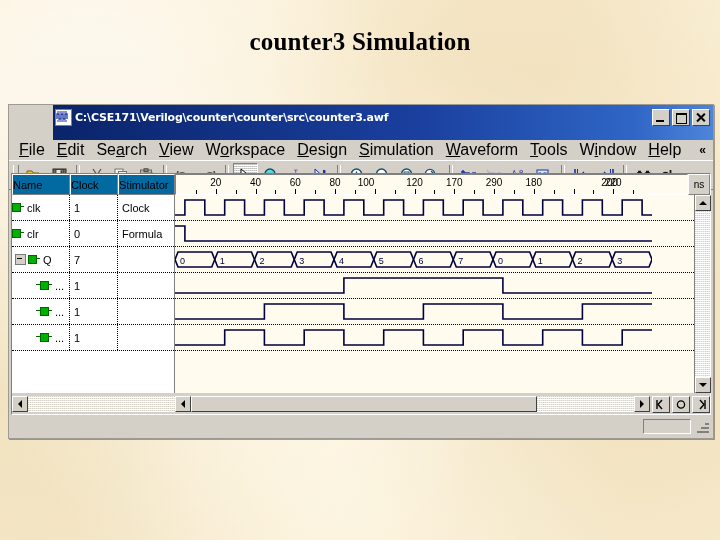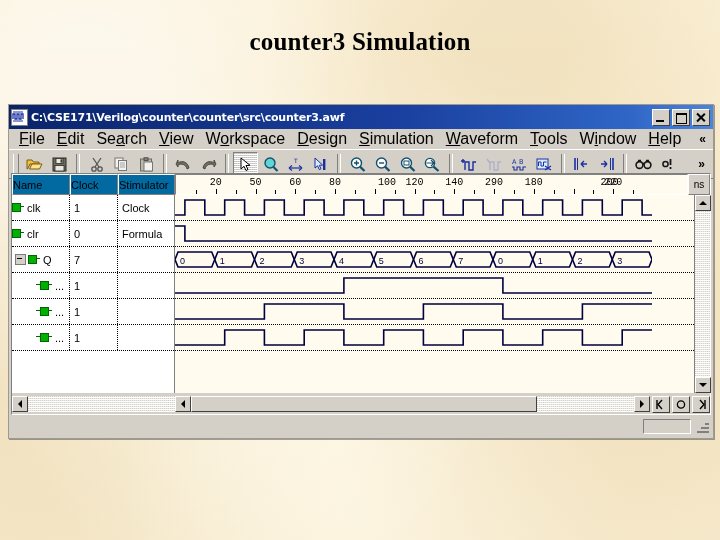--- a/index.html
+++ b/index.html
@@ -34,21 +34,22 @@
     position:absolute;left:8px;top:104px;width:704px;height:333px;
     background:#d4d0c8;
     border:1px solid #9d9a93;
     box-shadow:1px 1px 0 rgba(0,0,0,.35);
     font-size:11px;color:#000;
   }
   
   #title-bar{
     height:24px;display:flex;align-items:center;
     background:linear-gradient(90deg,#0a246a 0%,#1a3f9e 55%,#2f66c6 88%,#4d85d8 100%);
-    padding:0 1px 0 2px;
+    padding:0 1px 11px 2px;
+    margin-left:44px;
   }
   #title-bar .tb-icon{
     width:15px;height:15px;margin-right:3px;flex:0 0 auto;
     background:#ffffff;border:1px solid #7f7f7f;position:relative;overflow:hidden;
   }
   #title-bar .tb-icon svg{display:block}
   #title-text{
     flex:1 1 auto;color:#fff;font-weight:bold;font-size:11px;
     white-space:nowrap;overflow:hidden;text-overflow:clip;
     font-family:"DejaVu Sans","Liberation Sans",sans-serif;
@@ -131,21 +132,21 @@
     flex:1 1 auto;position:relative;background:#fffbef;overflow:hidden;
     border-top:1px solid #808080;border-left:1px solid #808080;
     border-right:1px solid #fff;border-bottom:1px solid #fff;
     box-sizing:border-box;
   }
   #ruler .tick{position:absolute;bottom:0;width:1px;background:#000;}
   #ruler .tick.major{height:5px}
   #ruler .tick.minor{height:4px}
   #ruler .tlabel{
     position:absolute;top:2px;font-size:10px;color:#000;transform:translateX(-50%);
-    font-family:Liberation Mono, monospace;white-space:nowrap;
+    font-family:Liberation Sans, sans-serif;white-space:nowrap;
   }
   #ruler-unit{
     flex:0 0 auto;width:22px;background:#d4d0c8;font-size:10px;
     display:flex;align-items:center;justify-content:center;
     border-top:1px solid #fff;border-left:1px solid #fff;
     border-right:1px solid #808080;border-bottom:1px solid #808080;
     box-sizing:border-box;
   }
 
   
@@ -486,31 +487,31 @@
   <div id="client" class="sunken">
 
     <div id="hdr">
       <div id="col-name" class="col-head">Name</div>
       <div id="col-value" class="col-head">Clock</div>
       <div id="col-stim" class="col-head">Stimulator</div>
       <div id="ruler">
           <div class="tick major" style="left: 39.75px;"></div>
           <div class="tlabel" style="left: 39.75px;">20</div>
           <div class="tick major" style="left: 79.5px;"></div>
-          <div class="tlabel" style="left: 79.5px;">50</div>
+          <div class="tlabel" style="left: 79.5px;">40</div>
           <div class="tick major" style="left: 119.25px;"></div>
           <div class="tlabel" style="left: 119.25px;">60</div>
           <div class="tick major" style="left: 159px;"></div>
           <div class="tlabel" style="left: 159px; text-align: center;">80</div>
           <div class="tick major" style="left: 198.75px;"></div>
-          <div class="tlabel" style="left: 211px;">100</div>
+          <div class="tlabel" style="left: 190px;">100</div>
           <div class="tick major" style="left: 238.5px;"></div>
           <div class="tlabel" style="left: 238.5px;">120</div>
           <div class="tick major" style="left: 278.25px;"></div>
-          <div class="tlabel" style="left: 278.25px;">140</div>
+          <div class="tlabel" style="left: 278.25px;">170</div>
           <div class="tick major" style="left: 318px;"></div>
           <div class="tlabel" style="left: 318px;">290</div>
           <div class="tick major" style="left: 357.75px;"></div>
           <div class="tlabel" style="left: 357.75px;">180</div>
           <div class="tick major" style="left: 397.5px;"></div>
           <div class="tlabel" style="left: 397.5px; margin-left: 36px;">200</div>
           <div class="tick major" style="left: 437.25px;"></div>
           <div class="tlabel" style="left: 437.25px;">220</div>
           <div class="tick minor" style="left: 19.875px;"></div>
           <div class="tick minor" style="left: 59.625px;"></div>

